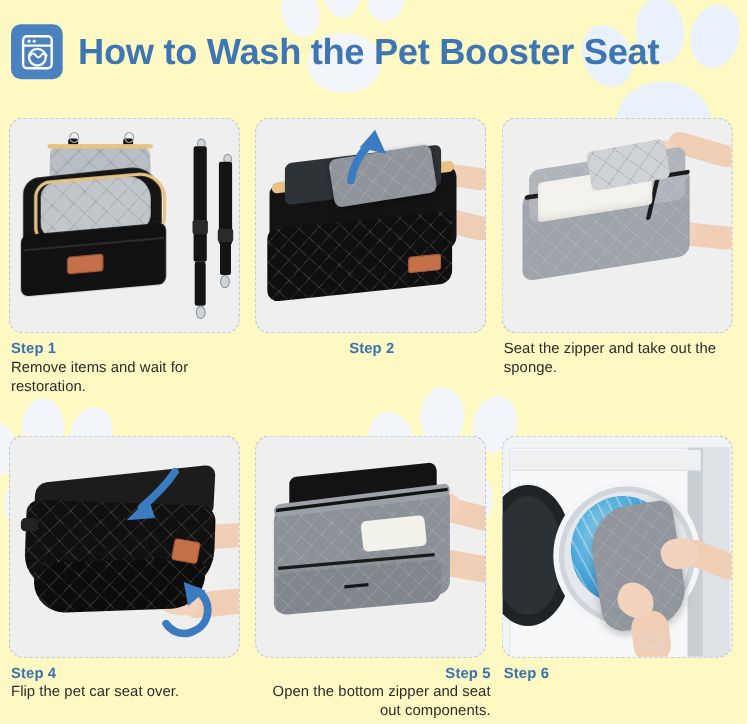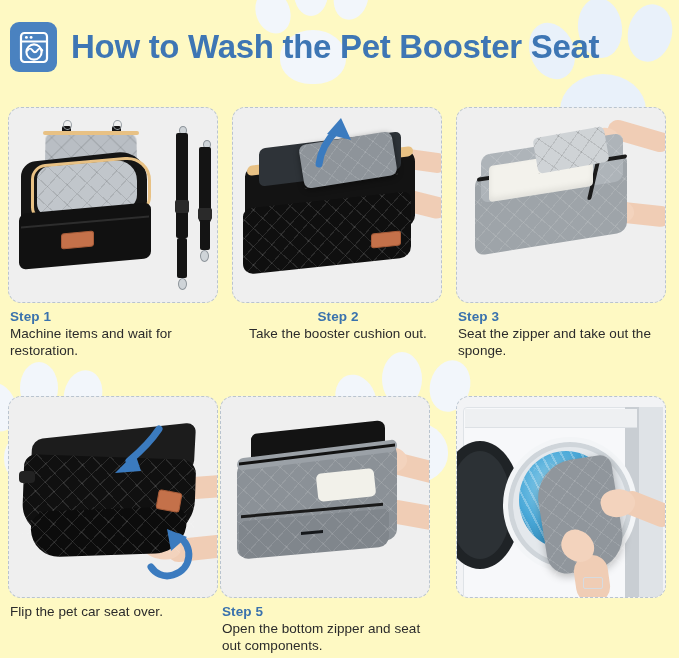--- a/index.html
+++ b/index.html
@@ -171,21 +171,21 @@
           <div style="position:absolute;left:10px;top:100px;width:132px;height:56px;background:#111111;
                       border-radius:7px;transform:skewY(-5deg);"></div>
 
           <div style="position:absolute;left:12px;top:113px;width:128px;height:2px;background:#2d2d2d;transform:skewY(-5deg);"></div>
 
           <div class="tag" style="left:52px;top:124px;width:31px;height:14px;transform:skewY(-5deg);"></div>
         </div>
       </div>
       <div class="caption" style="top:202px;width:208px;">
         <div class="step-label">Step 1</div>
-        <div class="step-text">Machine items and wait for restoration.</div>
+        <div class="step-text">Remove items and wait for restoration.</div>
       </div>
     </div>
 
     <div class="cell" style="left:232px;top:11px;width:212px;height:270px;">
       <div class="panel" style="width:208px;height:194px;">
         <div class="art">
 
           <div class="arm" style="left:152px;top:42px;width:62px;height:20px;border-radius:10px;transform:rotate(8deg);"></div>
           <div class="hand" style="left:137px;top:40px;width:34px;height:26px;transform:rotate(-12deg);"></div>
           <div class="arm" style="left:155px;top:84px;width:60px;height:22px;border-radius:11px;transform:rotate(14deg);"></div>
@@ -214,21 +214,20 @@
           <div class="arrowwrap" style="left:78px;top:8px;width:48px;height:52px;">
             <svg width="48" height="52" viewBox="0 0 48 52">
               <path d="M8 48 C10 32, 18 22, 26 14" stroke="#3b7bbf" stroke-width="7" fill="none" stroke-linecap="round"></path>
               <path d="M16 18 L30 2 L40 24 Z" fill="#3b7bbf"></path>
             </svg>
           </div>
         </div>
       </div>
       <div class="caption" style="top:202px;width:208px;text-align:center;">
         <div class="step-label">Step 2</div>
-        <div class="step-text">Take the booster cushion out.</div>
       </div>
     </div>
 
     <div class="cell" style="left:456px;top:11px;width:212px;height:270px;">
       <div class="panel" style="width:208px;height:194px;">
         <div class="art">
 
           <div class="arm" style="left:150px;top:18px;width:64px;height:20px;border-radius:10px;transform:rotate(16deg);"></div>
           <div class="hand" style="left:128px;top:20px;width:34px;height:25px;transform:rotate(-20deg);"></div>
           <div class="arm" style="left:158px;top:96px;width:56px;height:21px;border-radius:11px;transform:rotate(6deg);"></div>
@@ -252,21 +251,20 @@
           <div style="position:absolute;left:32px;top:50px;width:104px;height:36px;background:#f3f2ec;
                       border-radius:4px;transform:skewY(-9deg);box-shadow:inset 0 -3px 6px rgba(0,0,0,.08);"></div>
 
           <div style="position:absolute;left:78px;top:24px;width:72px;height:36px;background:#cfd3d6;
                       border-radius:5px;transform:rotate(-10deg);">
             <div class="quilt-d"></div>
           </div>
         </div>
       </div>
       <div class="caption" style="top:202px;width:212px;">
-        <div class="step-label">Step 3</div>
         <div class="step-text">Seat the zipper and take out the sponge.</div>
       </div>
     </div>
 
     <div class="cell" style="left:8px;top:300px;width:212px;height:250px;">
       <div class="panel" style="width:208px;height:200px;">
         <div class="art">
 
           <div class="arm" style="left:150px;top:80px;width:70px;height:22px;border-radius:11px;transform:rotate(-4deg);"></div>
           <div class="hand" style="left:118px;top:80px;width:42px;height:24px;transform:rotate(-6deg);"></div>
@@ -299,25 +297,26 @@
 
           <div class="arrowwrap" style="left:128px;top:132px;width:62px;height:58px;">
             <svg width="62" height="58" viewBox="0 0 62 58">
               <path d="M42 8 C56 16, 56 40, 36 46 C26 49, 18 44, 14 38" stroke="#3b7bbf" stroke-width="7" fill="none" stroke-linecap="round"></path>
               <path d="M30 0 L50 8 L34 22 Z" fill="#3b7bbf"></path>
             </svg>
           </div>
         </div>
       </div>
       <div class="caption" style="top:208px;width:208px;">
+        <div class="step-label">Step 4</div>
         <div class="step-text">Flip the pet car seat over.</div>
       </div>
     </div>
 
-    <div class="cell" style="left:220px;top:300px;width:212px;height:250px;">
+    <div class="cell" style="left:232px;top:300px;width:212px;height:250px;text-align:right;">
       <div class="panel" style="width:208px;height:200px;">
         <div class="art">
 
           <div class="arm" style="left:166px;top:60px;width:56px;height:22px;border-radius:11px;transform:rotate(14deg);"></div>
           <div class="hand" style="left:152px;top:50px;width:34px;height:26px;transform:rotate(-10deg);"></div>
           <div class="arm" style="left:164px;top:106px;width:58px;height:24px;border-radius:12px;transform:rotate(10deg);"></div>
           <div class="hand" style="left:128px;top:100px;width:44px;height:26px;transform:rotate(-14deg);"></div>
 
           <div style="position:absolute;left:30px;top:30px;width:134px;height:50px;background:#131313;
                       border-radius:6px 8px 4px 4px;transform:skewY(-6deg);"></div>
@@ -382,17 +381,18 @@
 
           <div class="arm" style="left:162px;top:100px;width:56px;height:24px;border-radius:12px;transform:rotate(22deg);"></div>
           <div class="hand" style="left:144px;top:92px;width:34px;height:28px;transform:rotate(-16deg);"></div>
           <div class="arm" style="left:118px;top:158px;width:34px;height:48px;border-radius:16px;transform:rotate(-8deg);"></div>
           <div class="hand" style="left:104px;top:134px;width:34px;height:30px;transform:rotate(24deg);"></div>
 
           <div style="position:absolute;left:126px;top:180px;width:18px;height:10px;border:1px solid #d7dbdf;border-radius:2px;"></div>
         </div>
       </div>
       <div class="caption" style="top:208px;width:212px;">
+        <div class="step-label">Step 6</div>
       </div>
     </div>
 
   </div>
 </div>
 
 </body></html>

